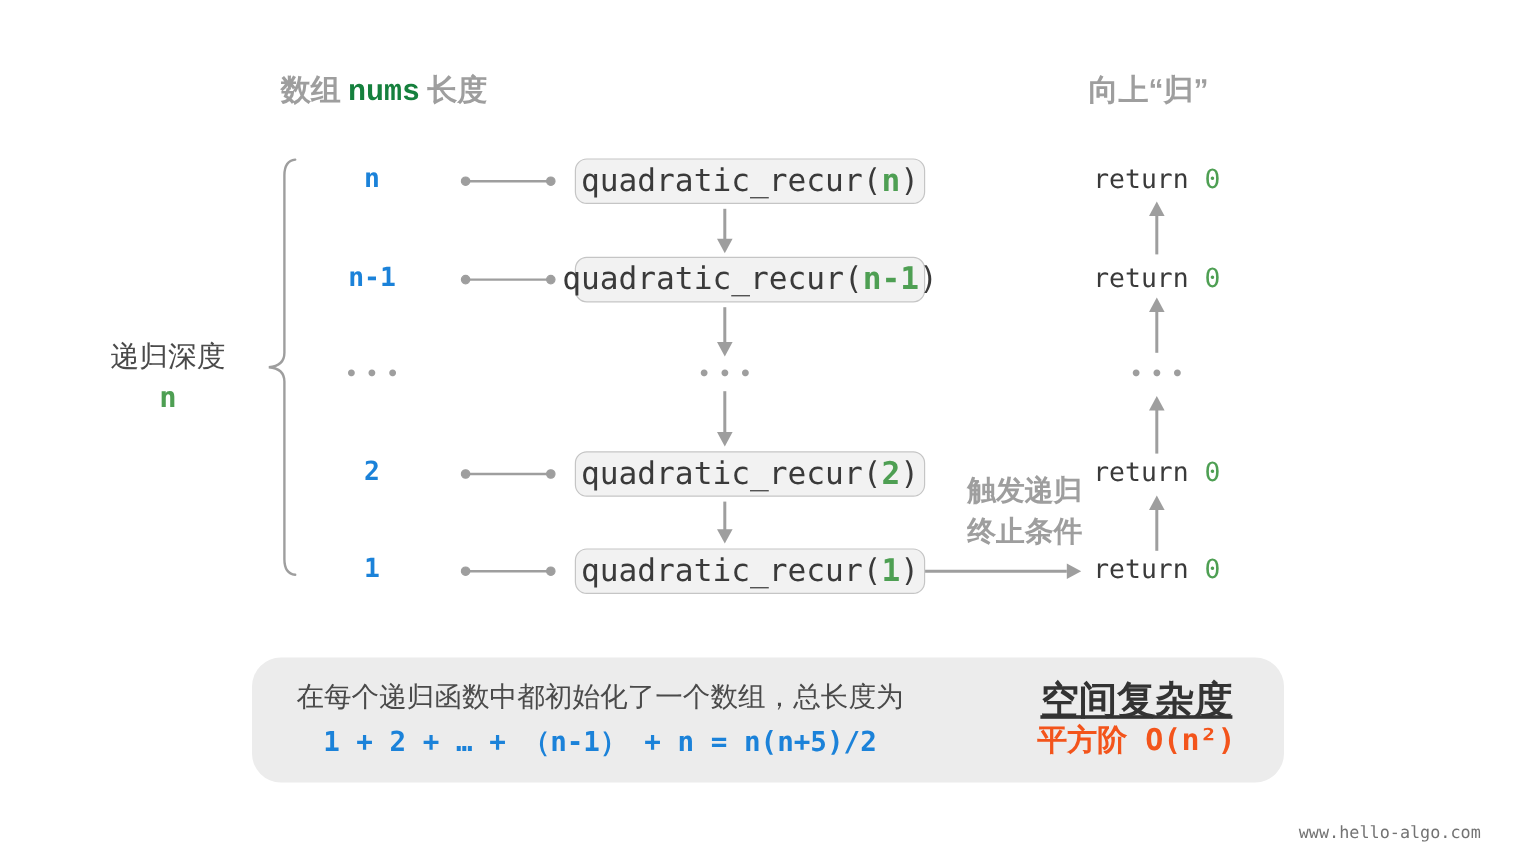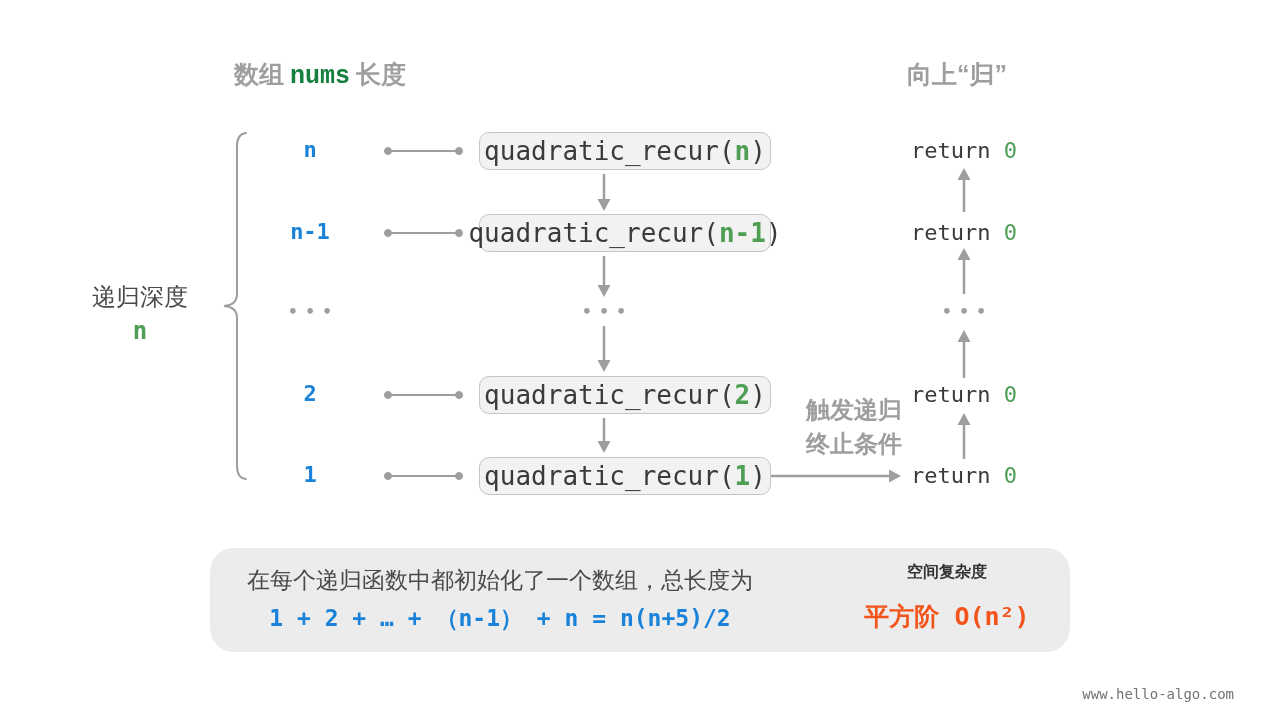--- a/index.html
+++ b/index.html
@@ -39,21 +39,21 @@
 
   
   .trigger{left:776px;top:393px;width:156px;text-align:center;
            font-size:24px;font-weight:bold;color:#9E9E9E;line-height:34px;white-space:nowrap;}
 
   
   .panel{left:210px;top:548px;width:860px;height:104px;background:#ECECEC;border-radius:24px;}
   .panel-line1{left:0;top:17px;width:580px;text-align:center;font-size:23px;color:#4A4A4A;white-space:nowrap;}
   .panel-formula{left:0;top:55px;width:580px;text-align:center;
                  font-family:"DejaVu Sans Mono", monospace;font-size:23px;font-weight:bold;color:#1B82D9;white-space:nowrap;}
-  .panel-result-title{left:607px;top:14px;width:260px;text-align:center;font-size:16px;font-weight:bold;color:#333333;}
+  .panel-result-title{left:607px;top:14px;width:260px;text-align:center;font-size:32px;font-weight:bold;color:#333333;text-decoration:underline;}
   .panel-result-value{left:607px;top:52px;width:260px;text-align:center;
                       font-family:"DejaVu Sans Mono", monospace;font-size:25px;font-weight:bold;color:#F3541B;white-space:nowrap;}
 
   .watermark{right:46px;bottom:18px;font-family:"DejaVu Sans Mono", monospace;
              font-size:14px;color:#737373;}
 </style>
 </head>
 <body>
 
 <div class="canvas">

